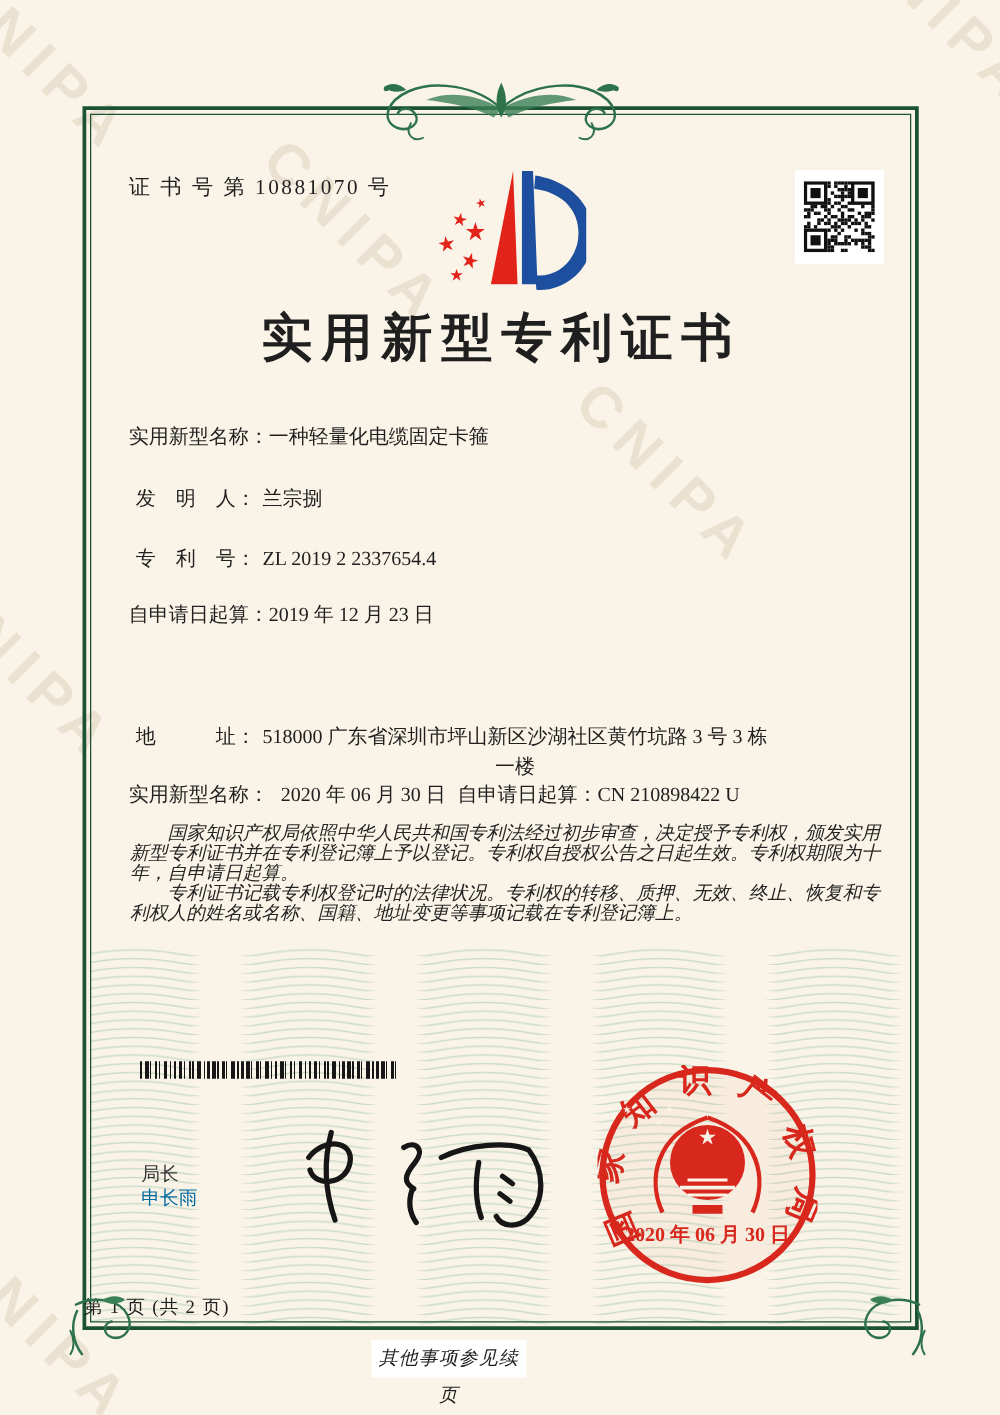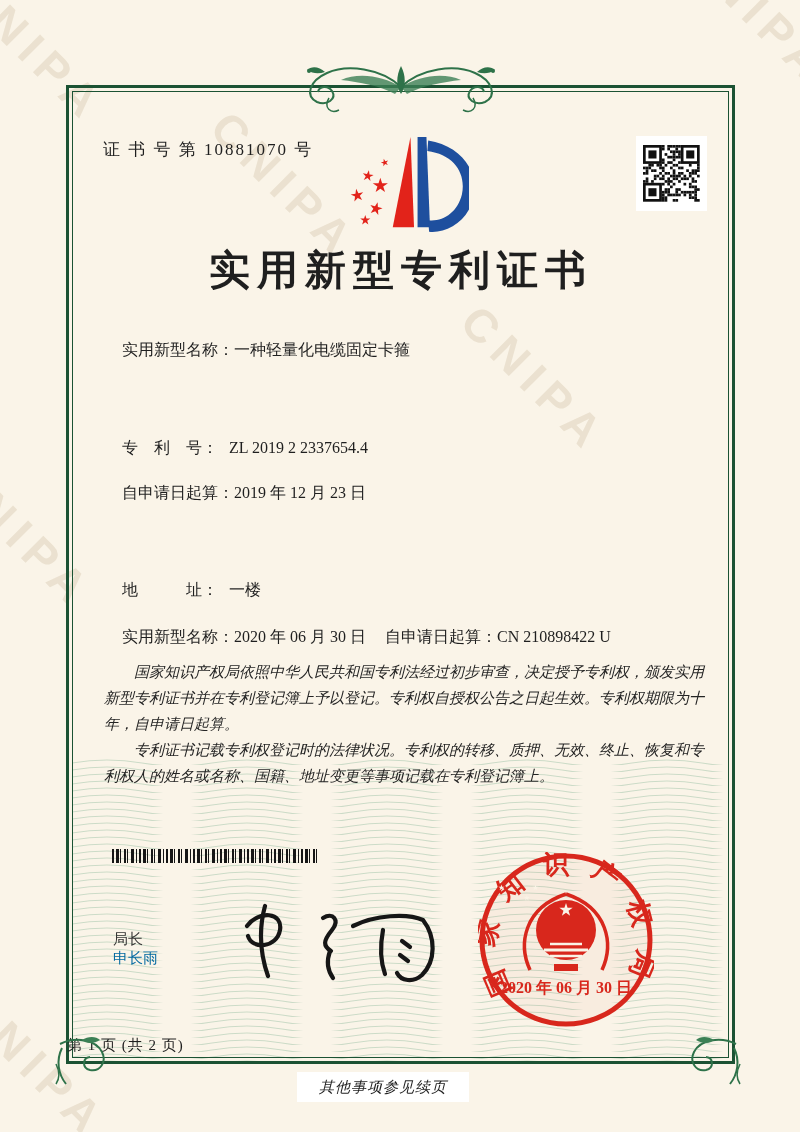--- a/index.html
+++ b/index.html
@@ -29,29 +29,29 @@
   
   .layer { position:absolute; left:0; top:0; width:800px; height:1132px; z-index:2; }
   .cert-no { position:absolute; left:103px; top:138px; font-size:17px; letter-spacing:2px; }
   .qr-box { position:absolute; left:636px; top:136px; width:71px; height:75px; background:#ffffff; }
   .qr-box svg { position:absolute; left:7px; top:9px; }
   .logo { position:absolute; left:336px; top:133px; }
   .title {
     position:absolute; left:67px; top:243px; width:668px; text-align:center;
     font-size:41px; font-weight:bold; letter-spacing:7px;
   }
-  .row { position:absolute; left:122px; width:600px; display:flex; font-size:16px; line-height:24px; }
+  .row { position:absolute; left:103px; width:600px; display:flex; font-size:16px; line-height:24px;text-align:center; }
   .row .lbl { flex:0 0 107px; white-space:nowrap; }
   .row .val { white-space:nowrap; }
   .row .val-block { }
   .r1{top:338px} .r2{top:388px} .r3{top:436px} .r4{top:481px} .r5{top:530px} .r6{top:578px} .r7{top:625px}
   .r7 .v1 { flex:0 0 151px; white-space:nowrap; }
   .body-text {
     position:absolute; left:104px; top:659px; width:601px;
-    font-size:15px; line-height:26px; font-style:italic; color:#242424;
+    font-size:15px; line-height:16px; font-style:italic; color:#242424;
   }
   .body-text p { margin:0; text-indent:2em; }
   .barcode {
     position:absolute; left:112px; top:849px; width:208px; height:14px;
     background:repeating-linear-gradient(90deg,
       #161616 0 2px, rgba(0,0,0,0) 2px 4px,
       #161616 4px 7px, rgba(0,0,0,0) 7px 8px,
       #161616 8px 9px, rgba(0,0,0,0) 9px 12px,
       #161616 12px 14px, rgba(0,0,0,0) 14px 15px,
       #161616 15px 16px, rgba(0,0,0,0) 16px 19px,
@@ -60,21 +60,21 @@
   }
   .sig-title { position:absolute; left:113px; top:918px; font-family:"Liberation Sans", sans-serif; font-size:15px; color:#333;margin-top:12px; }
   .sig-name  { position:absolute; left:113px; top:949px; font-family:"Liberation Sans", sans-serif; font-size:15px; color:#0369a1; }
   .sig-script { position:absolute; left:235px; top:898px; }
   .seal { position:absolute; left:478px; top:852px; }
   .footer-page {
     position:absolute; left:67px; top:1036px; width:668px; 
     font-size:15px; letter-spacing:1px;
   }
   .cont-note {
-    position:absolute; left:297px; top:1072px; width:172px; height:30px;
+    position:absolute; left:297px; top:1072px; width:124px; height:30px;
     background:#ffffff; text-align:center; line-height:30px;
     font-size:15px; font-style:italic; letter-spacing:1px;
   }
   .ornament-top { position:absolute; left:285px; top:58px; z-index:3; }
   .corner-fl { position:absolute; z-index:3; }
   .corner-fl.left { left:52px; top:1034px; }
   .corner-fl.right { left:678px; top:1034px; }
 </style>
 </head>
 <body>
@@ -318,31 +318,36 @@
         <use href="#st" transform="translate(33,98) scale(6)" fill="#e2231a"></use>
       </svg>
     </div>
 
     <div class="title">实用新型专利证书</div>
 
     <div class="row r1">
       <span class="lbl">实用新型名称：</span>
       <span class="val">一种轻量化电缆固定卡箍</span>
     </div>
+    <div class="row r2">
+      <span class="lbl">发　明　人：</span>
+      <span class="val">兰宗捌</span>
+    </div>
     <div class="row r3">
       <span class="lbl">专　利　号：</span>
       <span class="val">ZL 2019 2 2337654.4</span>
     </div>
     <div class="row r4">
       <span class="lbl">自申请日起算：</span>
       <span class="val">2019 年 12 月 23 日</span>
     </div>
     <div class="row r6">
       <span class="lbl">地　　　址：</span>
       <span class="val-block">
+        <div>518000 广东省深圳市坪山新区沙湖社区黄竹坑路 3 号 3 栋</div>
         <div>一楼</div>
       </span>
     </div>
     <div class="row r7">
       <span class="lbl">实用新型名称：</span>
       <span class="val v1">2020 年 06 月 30 日</span>
       <span class="lbl" style="flex:0 0 auto;">自申请日起算：</span>
       <span class="val">CN 210898422 U</span>
     </div>
 

